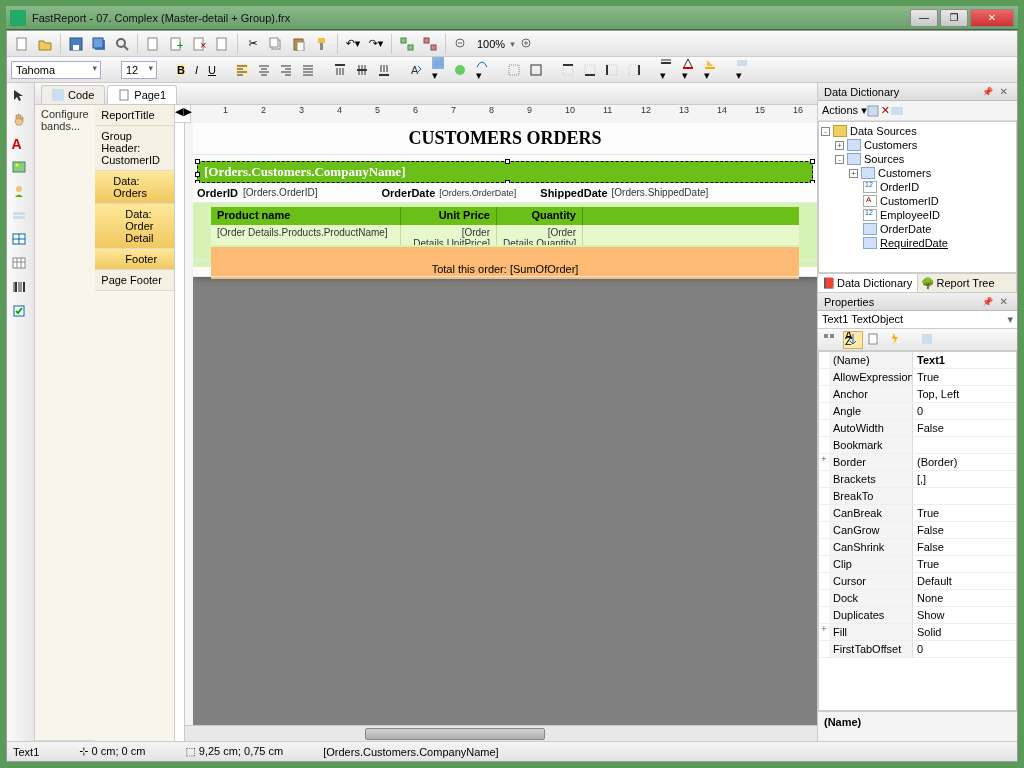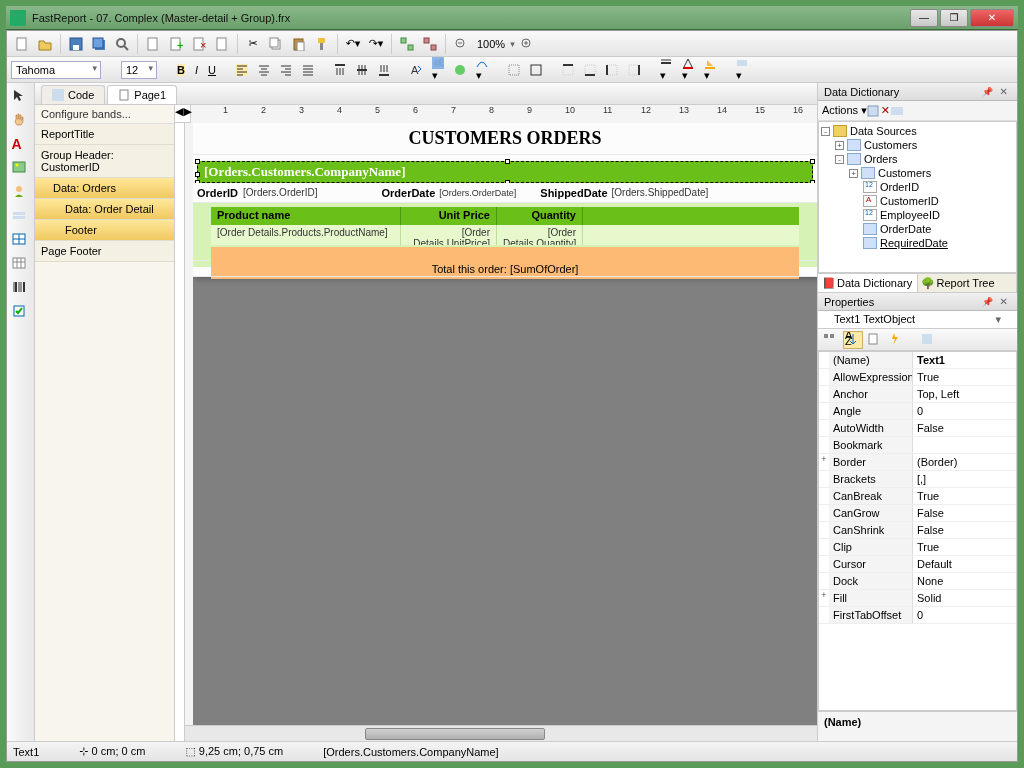--- a/index.html
+++ b/index.html
@@ -21,21 +21,21 @@
 .combo { border: 1px solid #aac; background: #fff; padding: 2px 16px 2px 4px; position: relative; }
 .combo::after { content: "▾"; position: absolute; right: 3px; top: 1px; color: #666; font-size: 9px; }
 .content { flex: 1; display: flex; min-height: 0; }
 .lefttools { width: 28px; background: linear-gradient(90deg,#fafafa,#e8e8e8); border-right: 1px solid #ccc; display: flex; flex-direction: column; align-items: center; padding-top: 4px; gap: 4px; }
 .lefttools .lt { width: 20px; height: 20px; border: 1px solid transparent; }
 .center { flex: 1; display: flex; flex-direction: column; min-width: 0; }
 .tabs { height: 22px; background: linear-gradient(#fafafa,#e4e4e4); display: flex; align-items: flex-end; padding: 0 6px; border-bottom: 1px solid #ccc; }
 .tab { padding: 3px 10px; background: #f0eee6; border: 1px solid #ccc; border-bottom: none; margin-right: 2px; border-radius: 3px 3px 0 0; display: flex; align-items: center; gap: 4px; }
 .tab.active { background: #fff; margin-top: 40px; }
 .workrow { flex: 1; display: flex; min-height: 0; }
-.bands-col { width: 140px; background: #f8f5ec; border-right: 1px solid #ccc; display: flex; flex-direction: column; }
+.bands-col { width: 140px; background: #f8f5ec; border-right: 1px solid #ccc; display: flex; }
 .configure { padding: 3px 6px; color: #333; border-bottom: 1px solid #ddd; }
 .band { padding: 4px 6px; background: #f4f0e4; border-bottom: 1px solid #e0dccc; }
 .band.sel { background: linear-gradient(#ffe89a,#f0c860); }
 .band.nested { padding-left: 18px; }
 .band.nested2 { padding-left: 30px; }
 .ruler-corner { width: 16px; height: 18px; background: #fff; border-right: 1px solid #ccc; border-bottom: 1px solid #ccc; }
 .design-wrap { flex: 1; display: flex; flex-direction: column; min-width: 0; }
 .hruler { height: 18px; background: #fff; border-bottom: 1px solid #ccc; display: flex; position: relative; }
 .hruler .tick { position: absolute; top: 0; font-size: 9px; color: #333; }
 .design-body { flex: 1; display: flex; min-height: 0; }
@@ -67,21 +67,21 @@
 .tree-row .ticon { width: 14px; height: 12px; }
 .ticon.folder { background: #f0d060; border: 1px solid #c0a030; }
 .ticon.tbl { background: #d0e0f8; border: 1px solid #88a8d0; }
 .ticon.fld { background: #fff; border: 1px solid #aaa; position: relative; }
 .ticon.fld::after { content: "A"; position: absolute; left: 2px; top: -1px; font-size: 8px; color: #a00; }
 .ticon.num::after { content: "12"; color: #06a; font-size: 7px; left: 1px; }
 .panel-tabs { height: 20px; background: #f0eee0; display: flex; border-top: 1px solid #ccc; border-bottom: 1px solid #ccc; }
 .panel-tabs .pt { flex: 1; padding: 3px 4px; font-size: 10px; border-right: 1px solid #ccc; display: flex; align-items: center; gap: 3px; }
 .panel-tabs .pt.active { background: #fff; }
 .props { flex: 1; display: flex; flex-direction: column; min-height: 0; }
-.objsel { padding: 2px 16px; border-bottom: 1px solid #ccc; background: #fff; }
+.objsel { padding: 2px 4px; border-bottom: 1px solid #ccc; background: #fff; }
 .prop-tools { height: 22px; background: linear-gradient(#fafafa,#e8e8e8); display: flex; align-items: center; gap: 2px; padding: 0 3px; border-bottom: 1px solid #ccc; }
 .prop-tools .pb { width: 20px; height: 18px; border: 1px solid transparent; }
 .prop-tools .pb.active { background: #fde9a8; border-color: #d0b060; }
 .prop-grid { flex: 1; overflow: auto; background: #fff; border: 1px solid #ccc; }
 .prop-row { display: flex; border-bottom: 1px solid #eee; }
 .prop-row .pn { width: 84px; padding: 2px 4px; background: #f4f4f4; border-right: 1px solid #ddd; overflow: hidden; white-space: nowrap; }
 .prop-row .pv { flex: 1; padding: 2px 4px; overflow: hidden; }
 .prop-row.header .pn { font-weight: normal; }
 .prop-row.header .pv { font-weight: bold; }
 .prop-row .exp2 { width: 10px; text-align: center; font-size: 9px; color: #555; }
@@ -556,21 +556,21 @@
         </div>
         <div id="tree-items">
               <div class="tree-row" style="padding-left: 14px;">
                 <span class="exp">+</span>
                 <span class="ticon tbl"></span>
                 <span>Customers</span>
               </div>
               <div class="tree-row" style="padding-left: 14px;">
                 <span class="exp">-</span>
                 <span class="ticon tbl"></span>
-                <span>Orders</span>
+                <span>Sources</span>
               </div>
               <div class="tree-row" style="padding-left: 28px;">
                 <span class="exp">+</span>
                 <span class="ticon tbl"></span>
                 <span>Customers</span>
               </div>
               <div class="tree-row" style="padding-left: 28px;">
                 <span style="width:11px"></span>
                 <span class="ticon fld num"></span>
                 <span>OrderID</span>
@@ -682,20 +682,25 @@
                 <div class="pn">Border</div>
                 <div class="pv">(Border)</div>
               </div>
               <div class="prop-row">
                 <div class="exp2"></div>
                 <div class="pn">Brackets</div>
                 <div class="pv">[,]</div>
               </div>
               <div class="prop-row">
                 <div class="exp2"></div>
+                <div class="pn">BreakTo</div>
+                <div class="pv"></div>
+              </div>
+              <div class="prop-row">
+                <div class="exp2"></div>
                 <div class="pn">CanBreak</div>
                 <div class="pv">True</div>
               </div>
               <div class="prop-row">
                 <div class="exp2"></div>
                 <div class="pn">CanGrow</div>
                 <div class="pv">False</div>
               </div>
               <div class="prop-row">
                 <div class="exp2"></div>
@@ -709,20 +714,25 @@
               </div>
               <div class="prop-row">
                 <div class="exp2"></div>
                 <div class="pn">Cursor</div>
                 <div class="pv">Default</div>
               </div>
               <div class="prop-row">
                 <div class="exp2"></div>
                 <div class="pn">Dock</div>
                 <div class="pv">None</div>
+              </div>
+              <div class="prop-row">
+                <div class="exp2"></div>
+                <div class="pn">Duplicates</div>
+                <div class="pv">Show</div>
               </div>
               <div class="prop-row">
                 <div class="exp2">+</div>
                 <div class="pn">Fill</div>
                 <div class="pv">Solid</div>
               </div>
               <div class="prop-row">
                 <div class="exp2"></div>
                 <div class="pn">FirstTabOffset</div>
                 <div class="pv">0</div>

